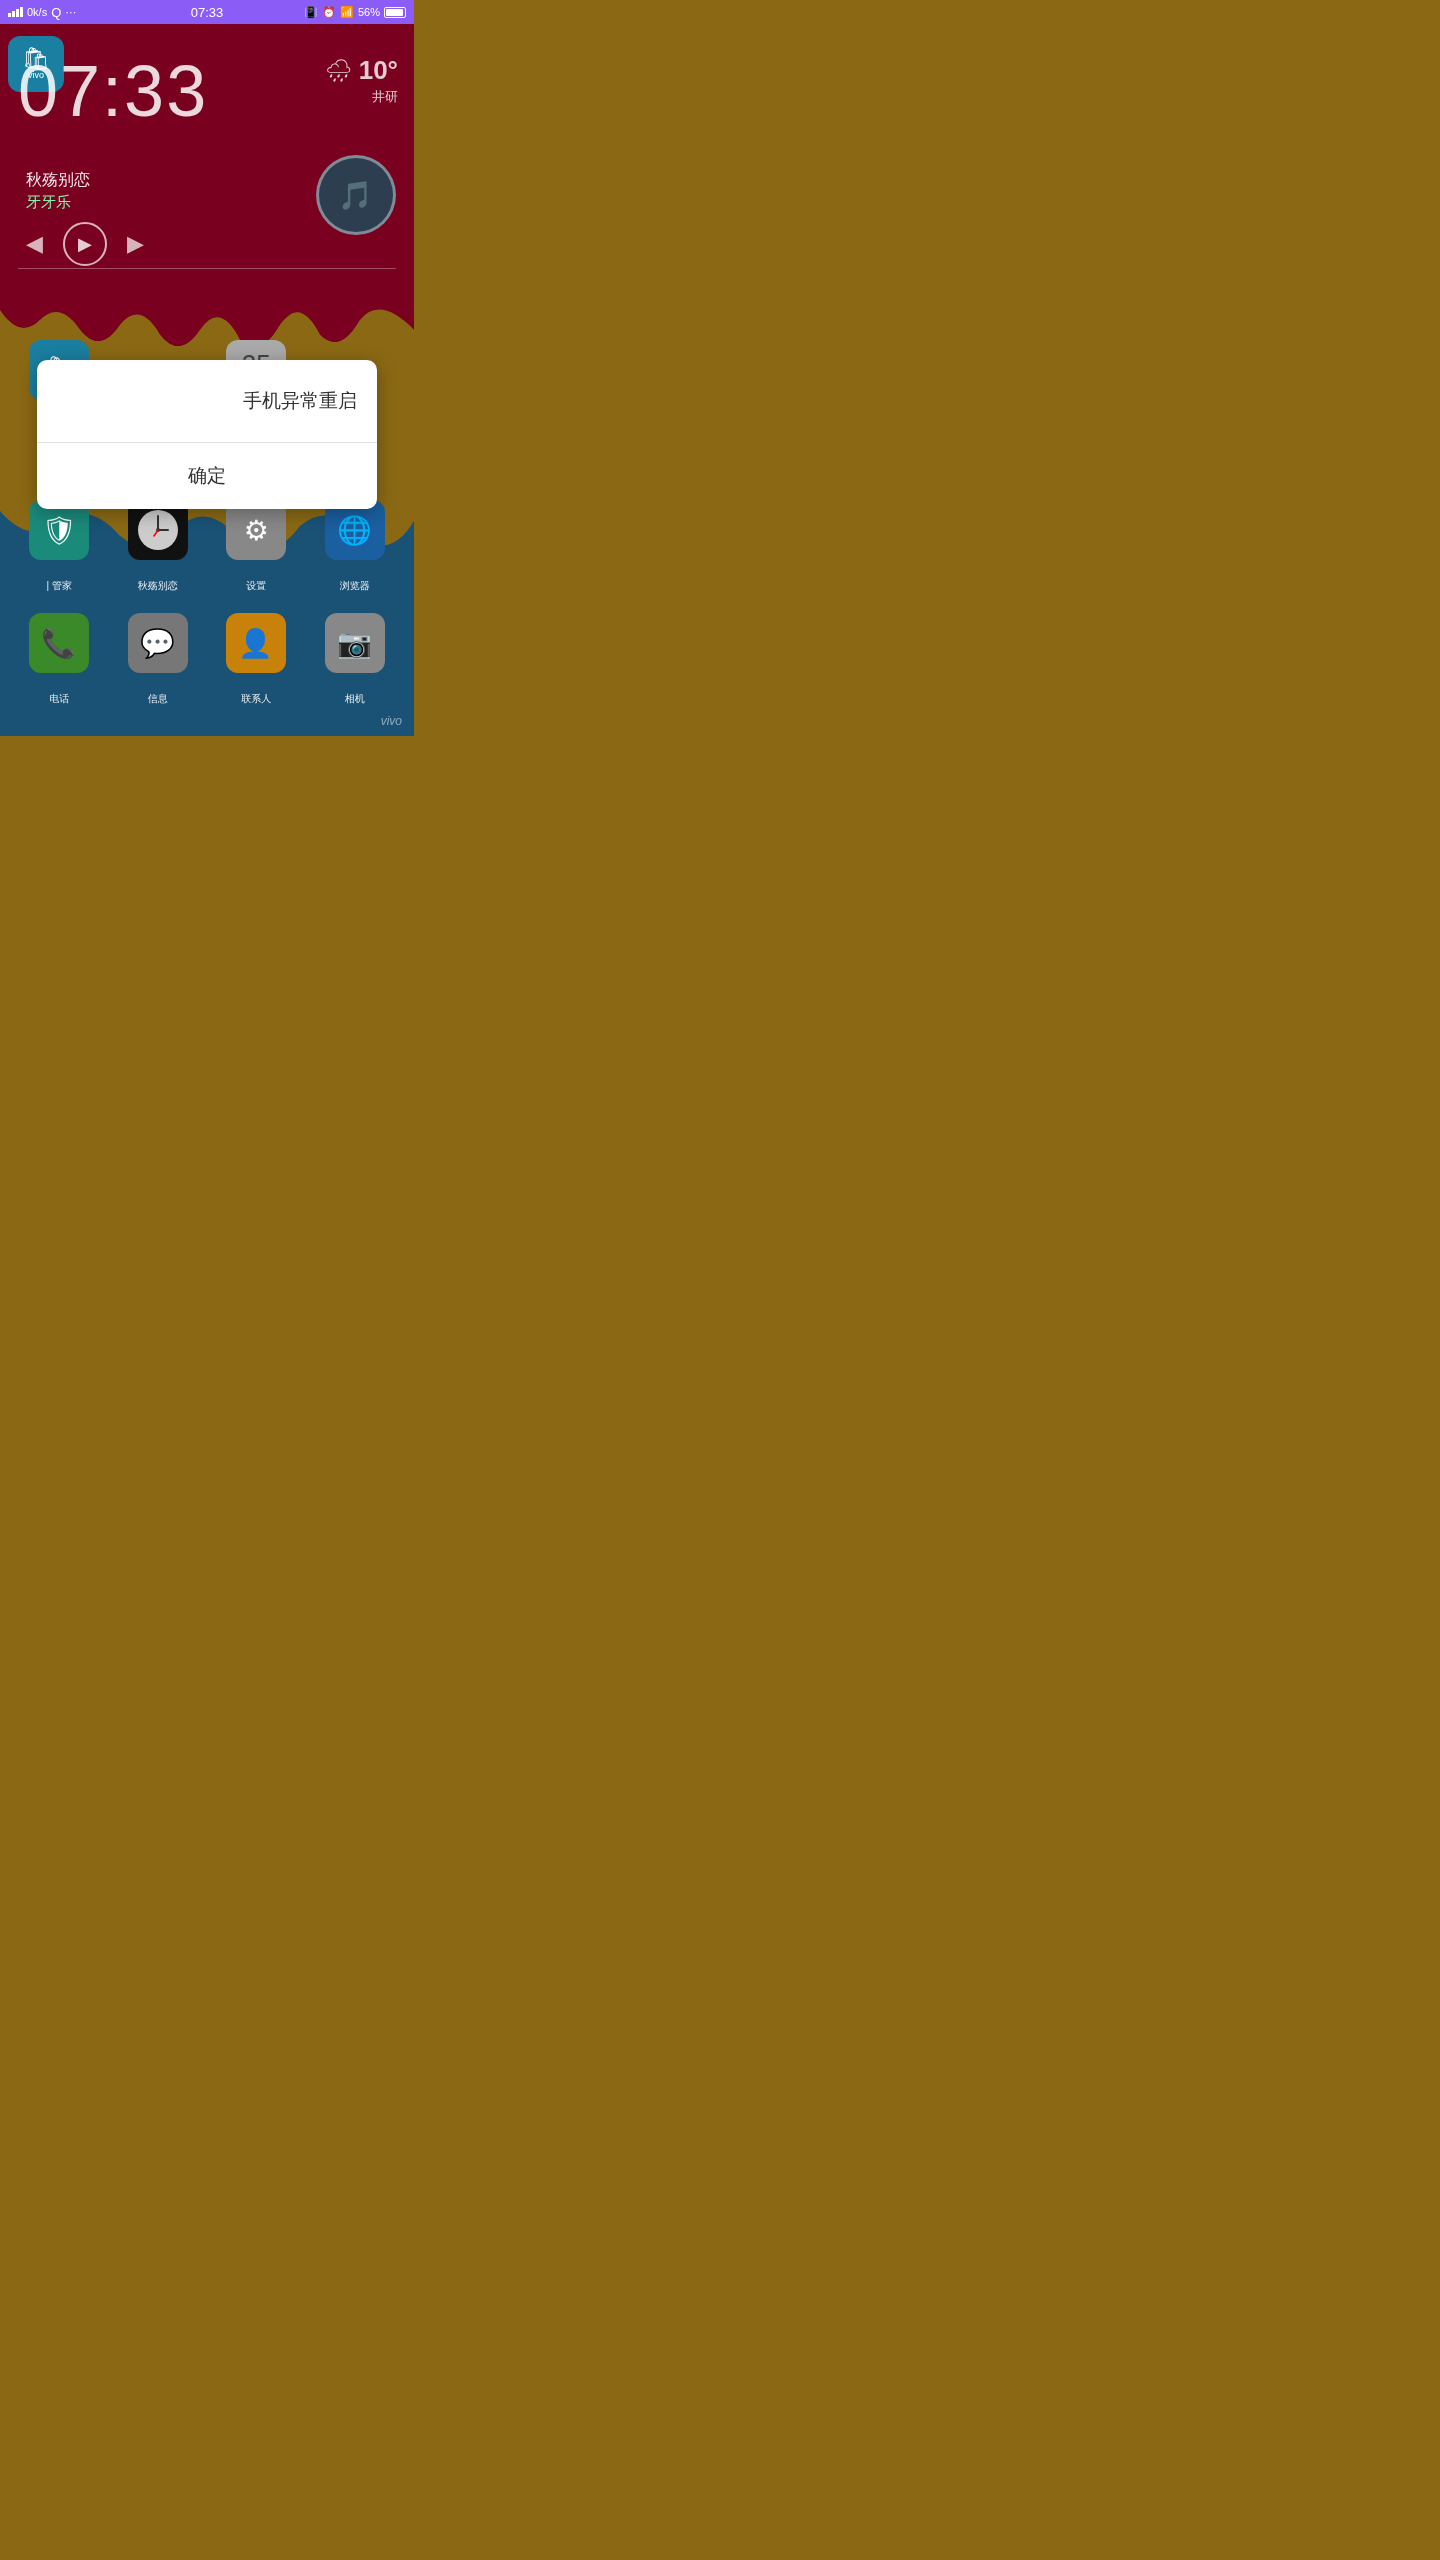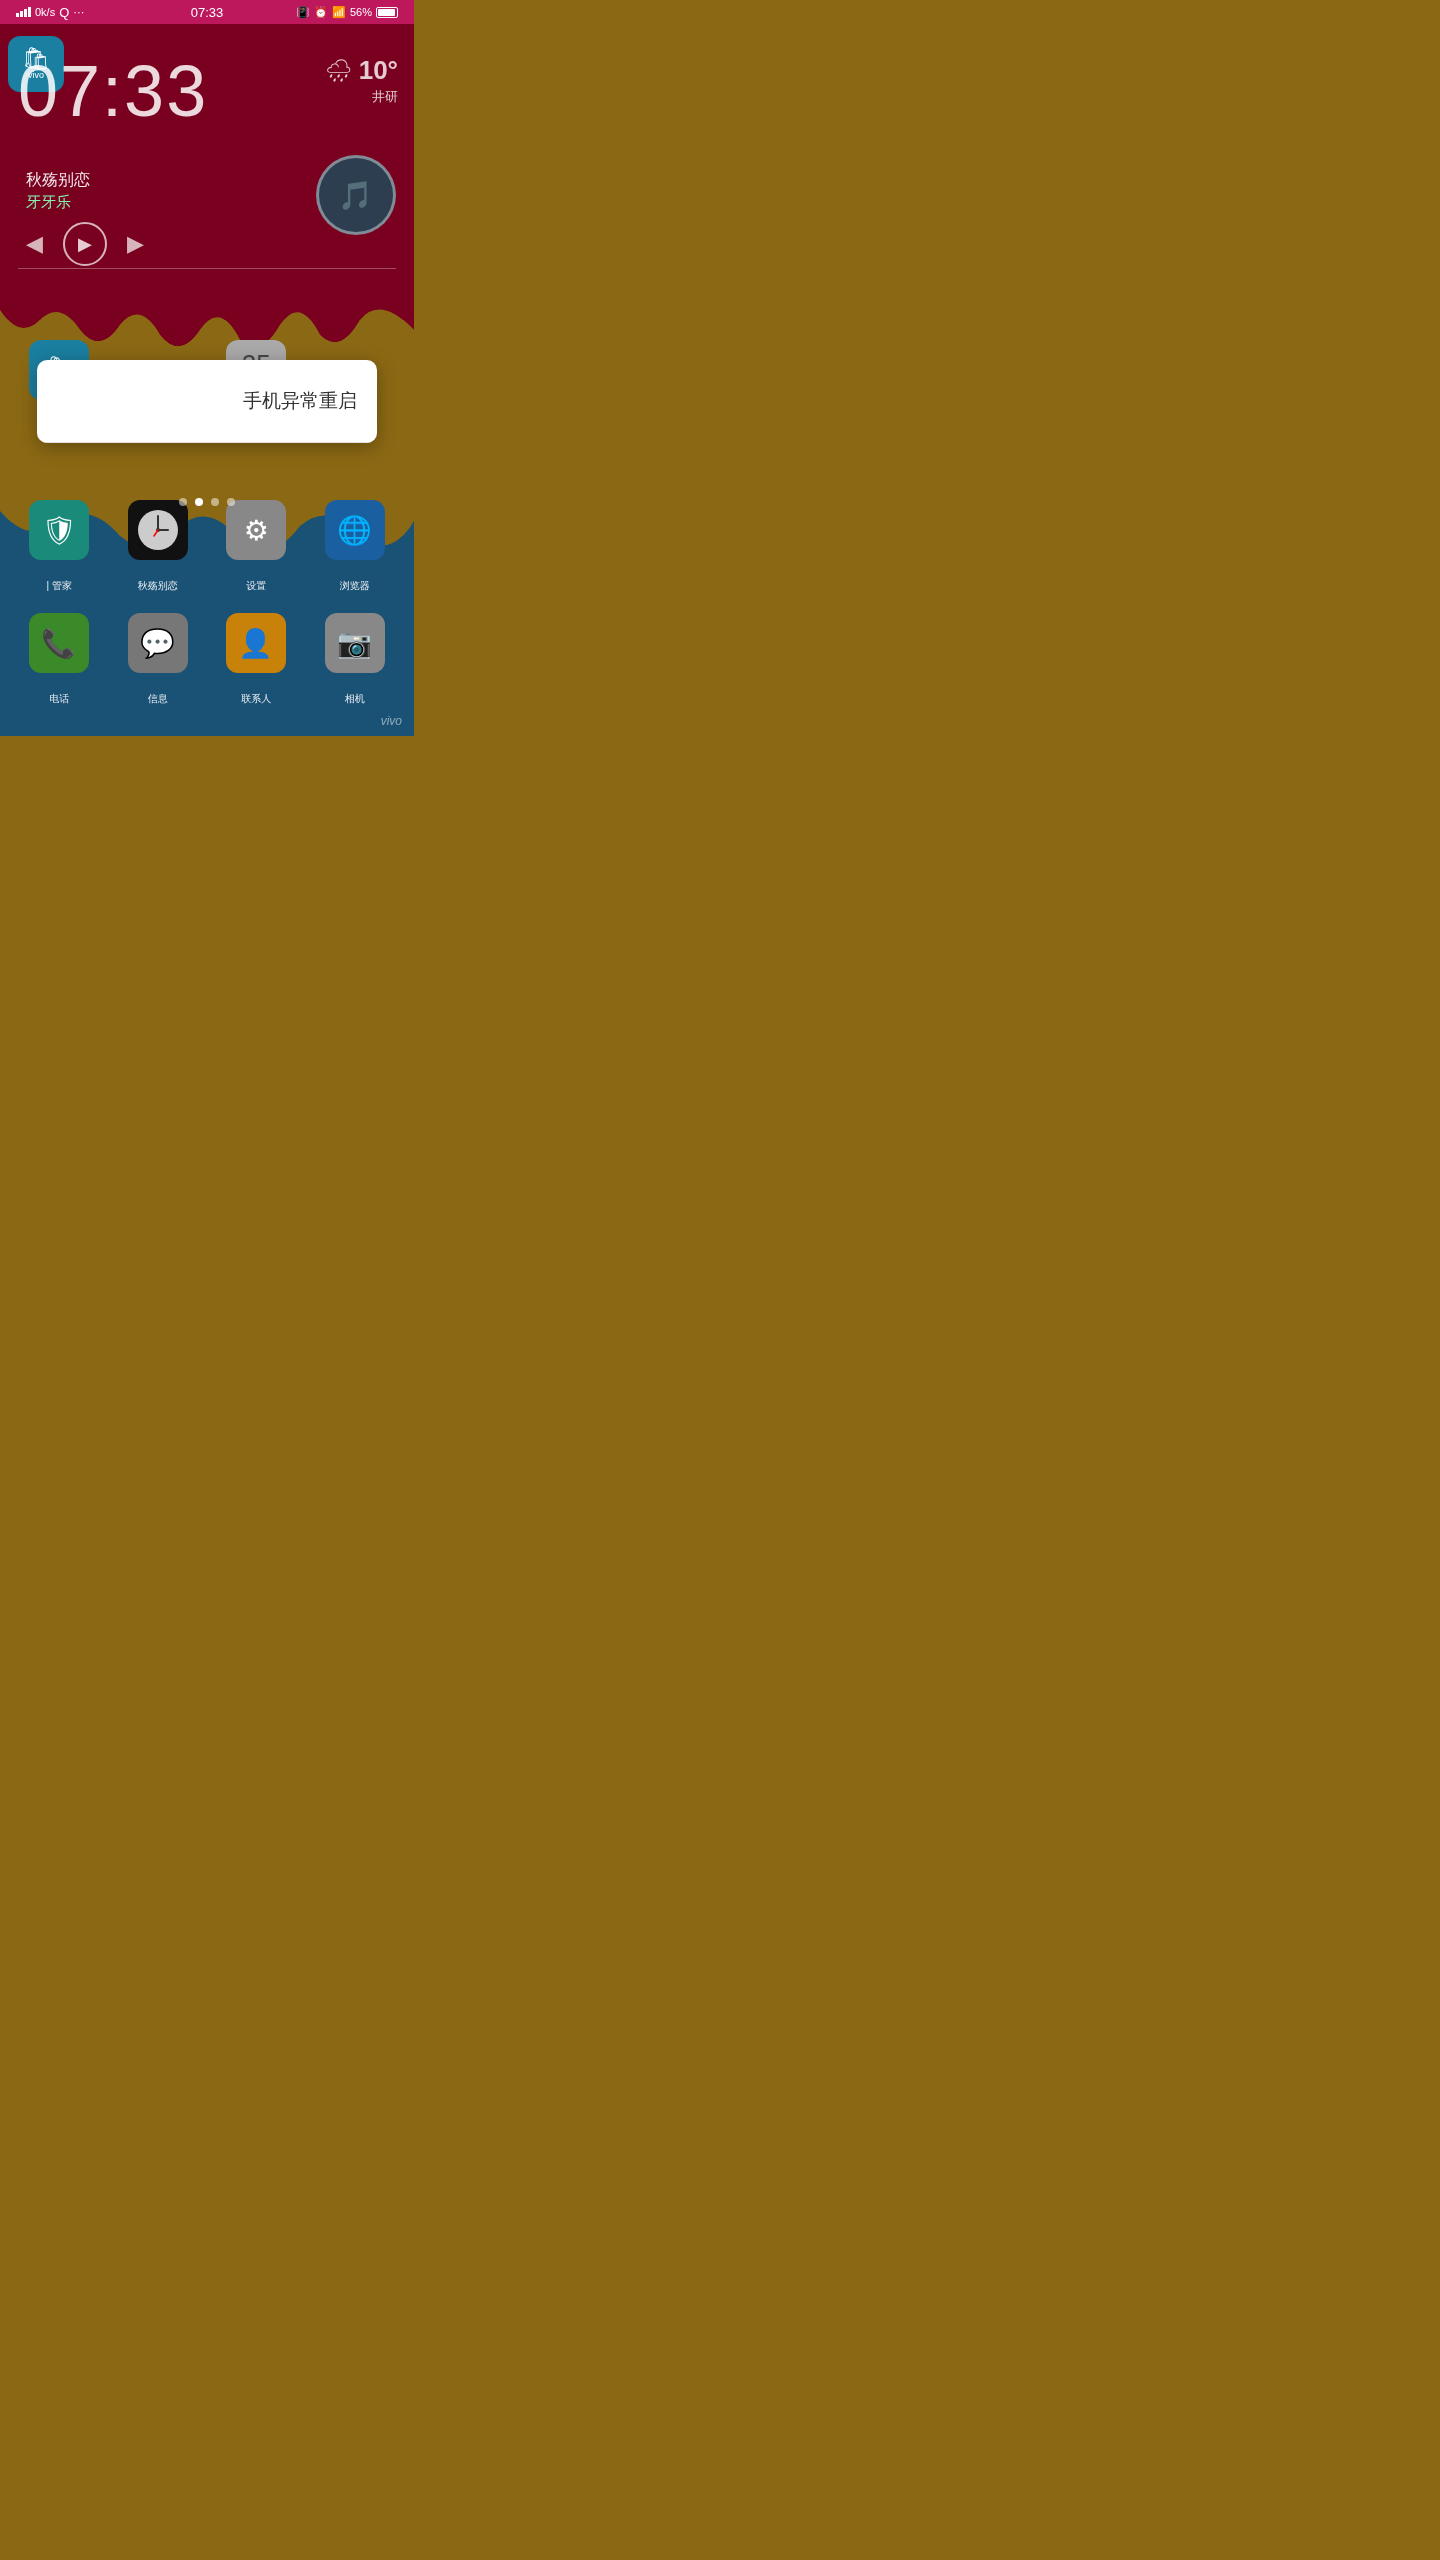--- a/index.html
+++ b/index.html
@@ -13,25 +13,25 @@
       background: #8B6914;
     }
 
     
     .status-bar {
       position: absolute;
       top: 0;
       left: 0;
       right: 0;
       height: 24px;
-      background: #be185d;
+      background: #8b5cf6;
       display: flex;
       align-items: center;
       justify-content: space-between;
-      padding: 0 16px;
+      padding: 0 8px;
       z-index: 100;
       color: white;
       font-size: 11px;
     }
     .status-left { display: flex; align-items: center; gap: 4px; }
     .status-center { position: absolute; left: 50%; transform: translateX(-50%); font-size: 13px; font-weight: 500; }
     .status-right { display: flex; align-items: center; gap: 4px; margin-left: auto; }
 
     
     .app-icon-vivo {
@@ -309,20 +309,21 @@
       <span style="font-size:26px;font-weight:300;color:#444;">25</span>
       <span style="font-size:10px;color:#666;">Happy</span>
     </div>
   </div>
   <div class="app-icon"></div>
 </div>
 
 <div class="dialog-overlay" style="top:360px;bottom:auto;left:0;right:0;position:absolute;z-index:50;display:flex;justify-content:center;">
   <div class="dialog">
     <div class="dialog-title">手机异常重启</div>
+    <div class="dialog-btn">确定</div>
   </div>
 </div>
 
 <div class="apps-row2">
   <div class="app-icon">
     <div class="app-icon-img" style="background:#1a8a7a;">
       <span>🛡</span>
     </div>
     <span class="app-label">| 管家</span>
   </div>

